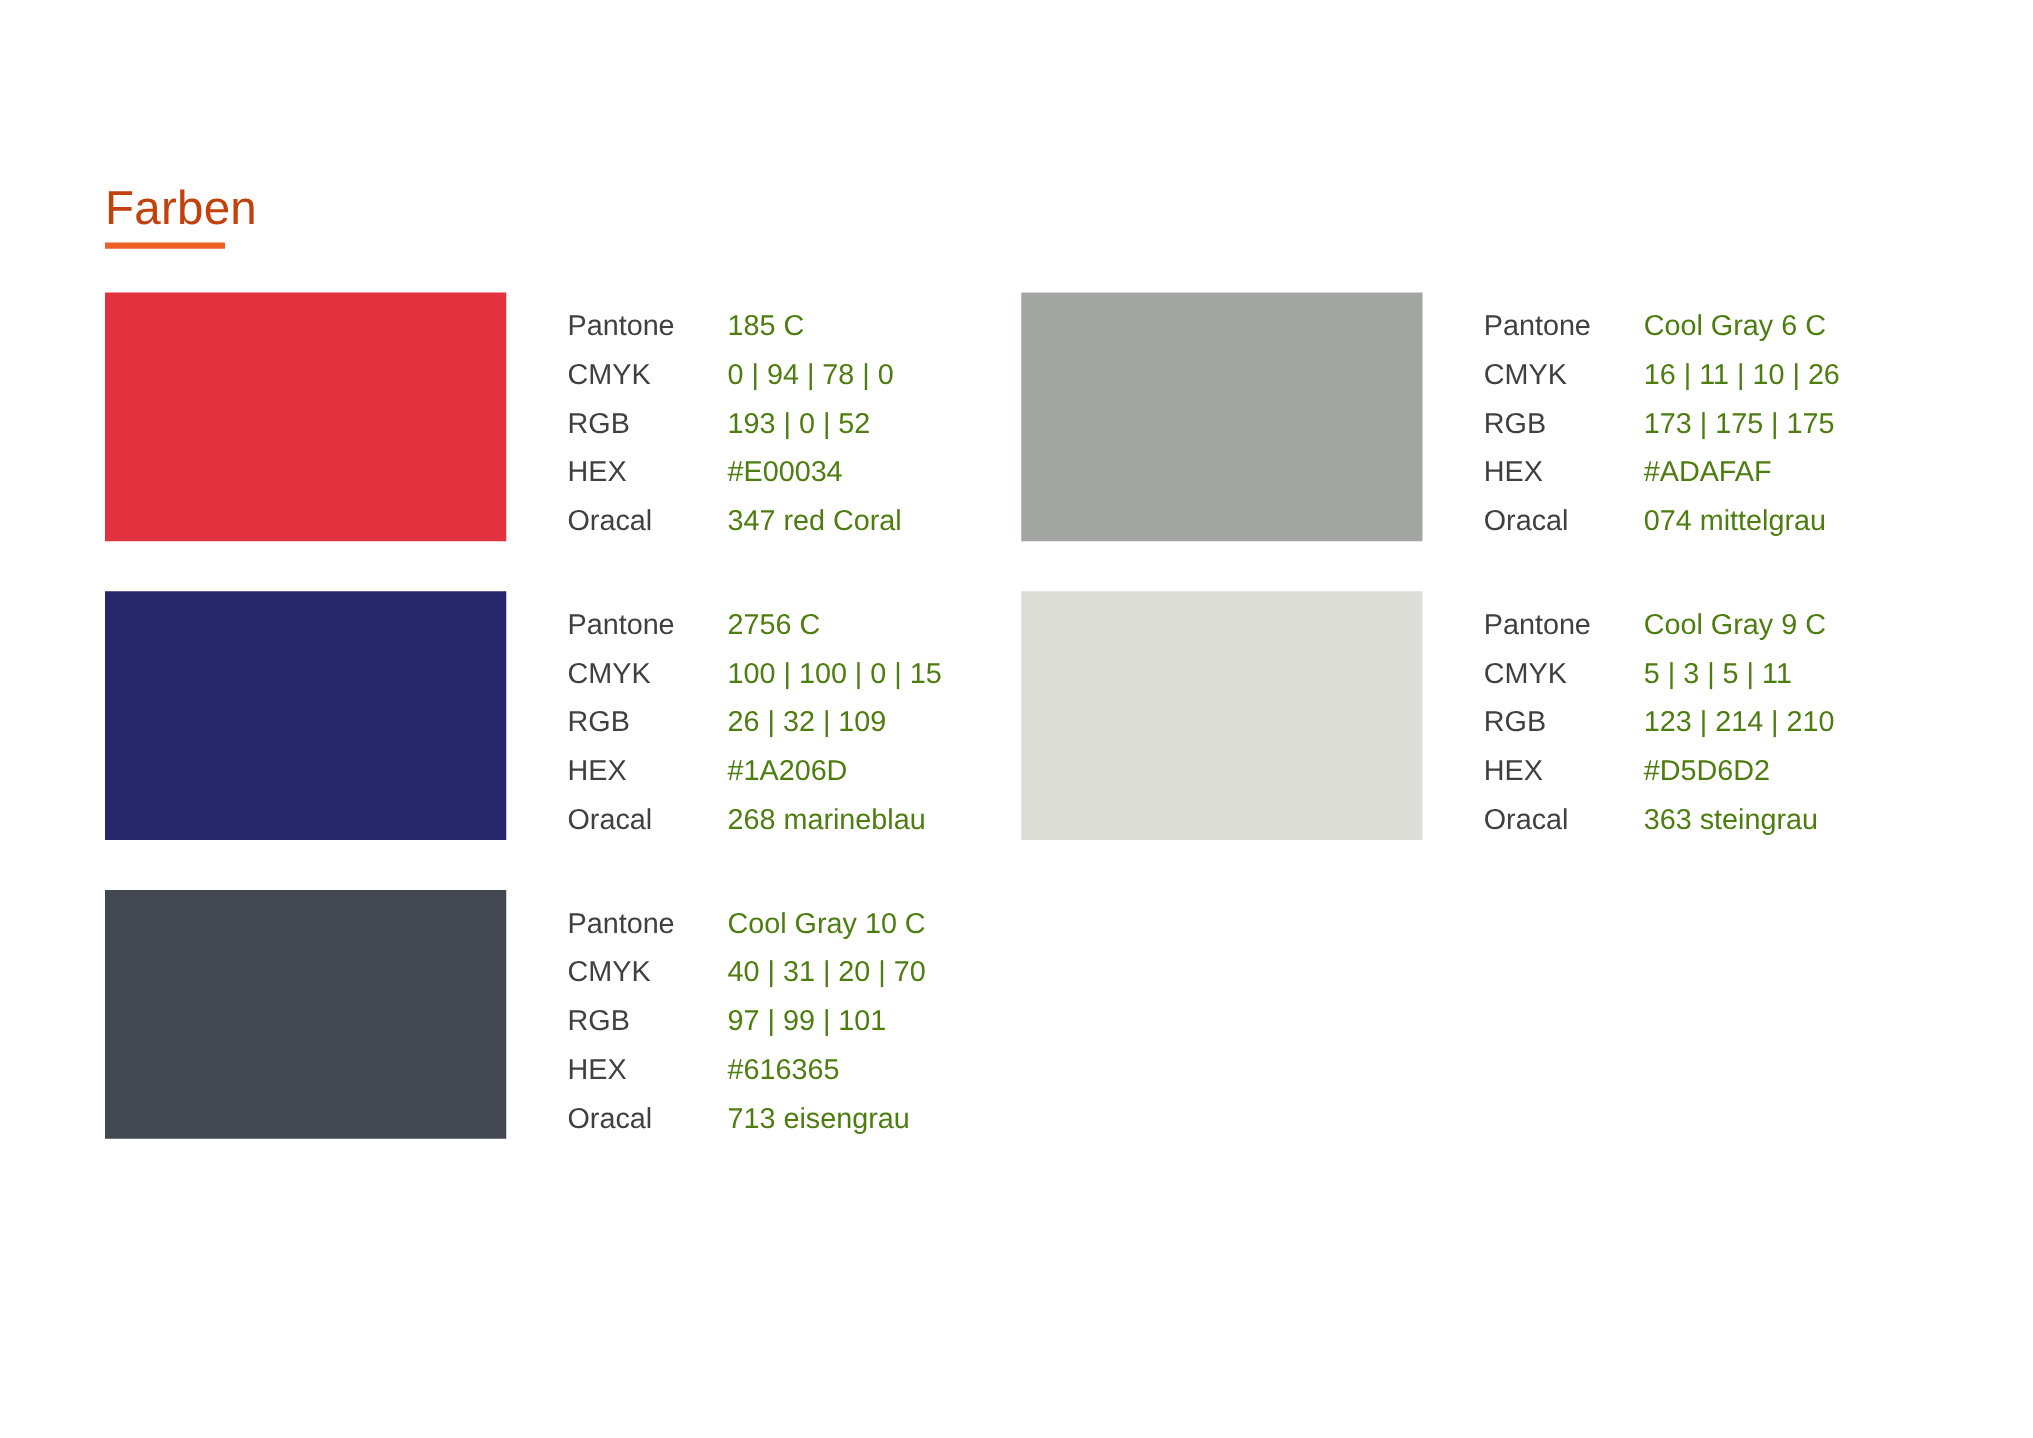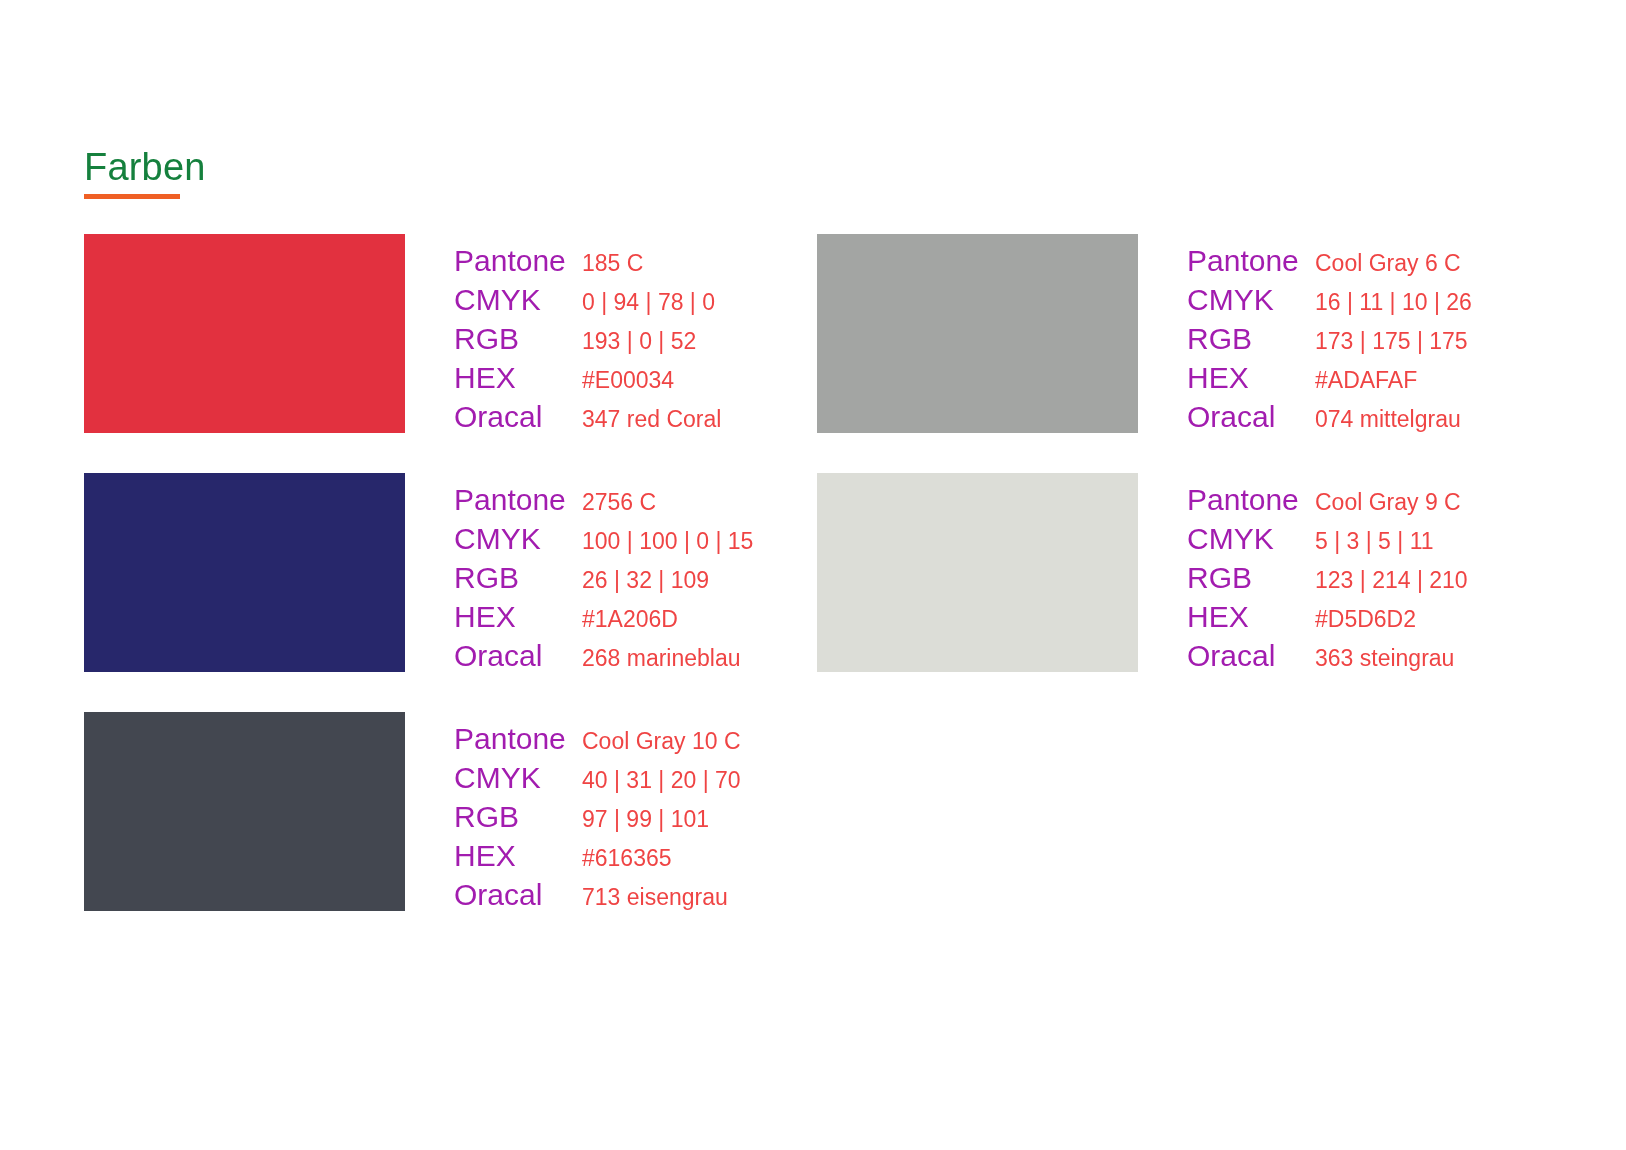--- a/index.html
+++ b/index.html
@@ -20,21 +20,21 @@
   .page-title-wrap {
     position: absolute;
     left: 84px;
     top: 148px;
   }
   .page-title {
     font-size: 38px;
     font-weight: 400;
     line-height: 1;
     letter-spacing: 0.2px;
-    color: #15803d;
+    color: #c2410c;
     margin: 0;
     padding: 0 0 8px 0;
   }
   .title-rule {
     width: 96px;
     height: 5px;
     background: #ef5f24;
   }
 
   
@@ -69,29 +69,29 @@
   .spec-row {
     display: flex;
     align-items: baseline;
     height: 39px;
     white-space: nowrap;
   }
 
   .spec-label {
     width: 128px;
     flex: 0 0 128px;
-    font-size: 30px;
+    font-size: 23px;
     line-height: 39px;
-    color: #a21caf;
+    color: #404040;
   }
 
   .spec-value {
     font-size: 23px;
     line-height: 39px;
-    color: #ef4444;
+    color: #4d7c0f;
     white-space: nowrap;
   }
 
   
   .col-right .spec-table {
     margin-left: 49px;
     width: 330px;
   }
 
   .empty-block {

